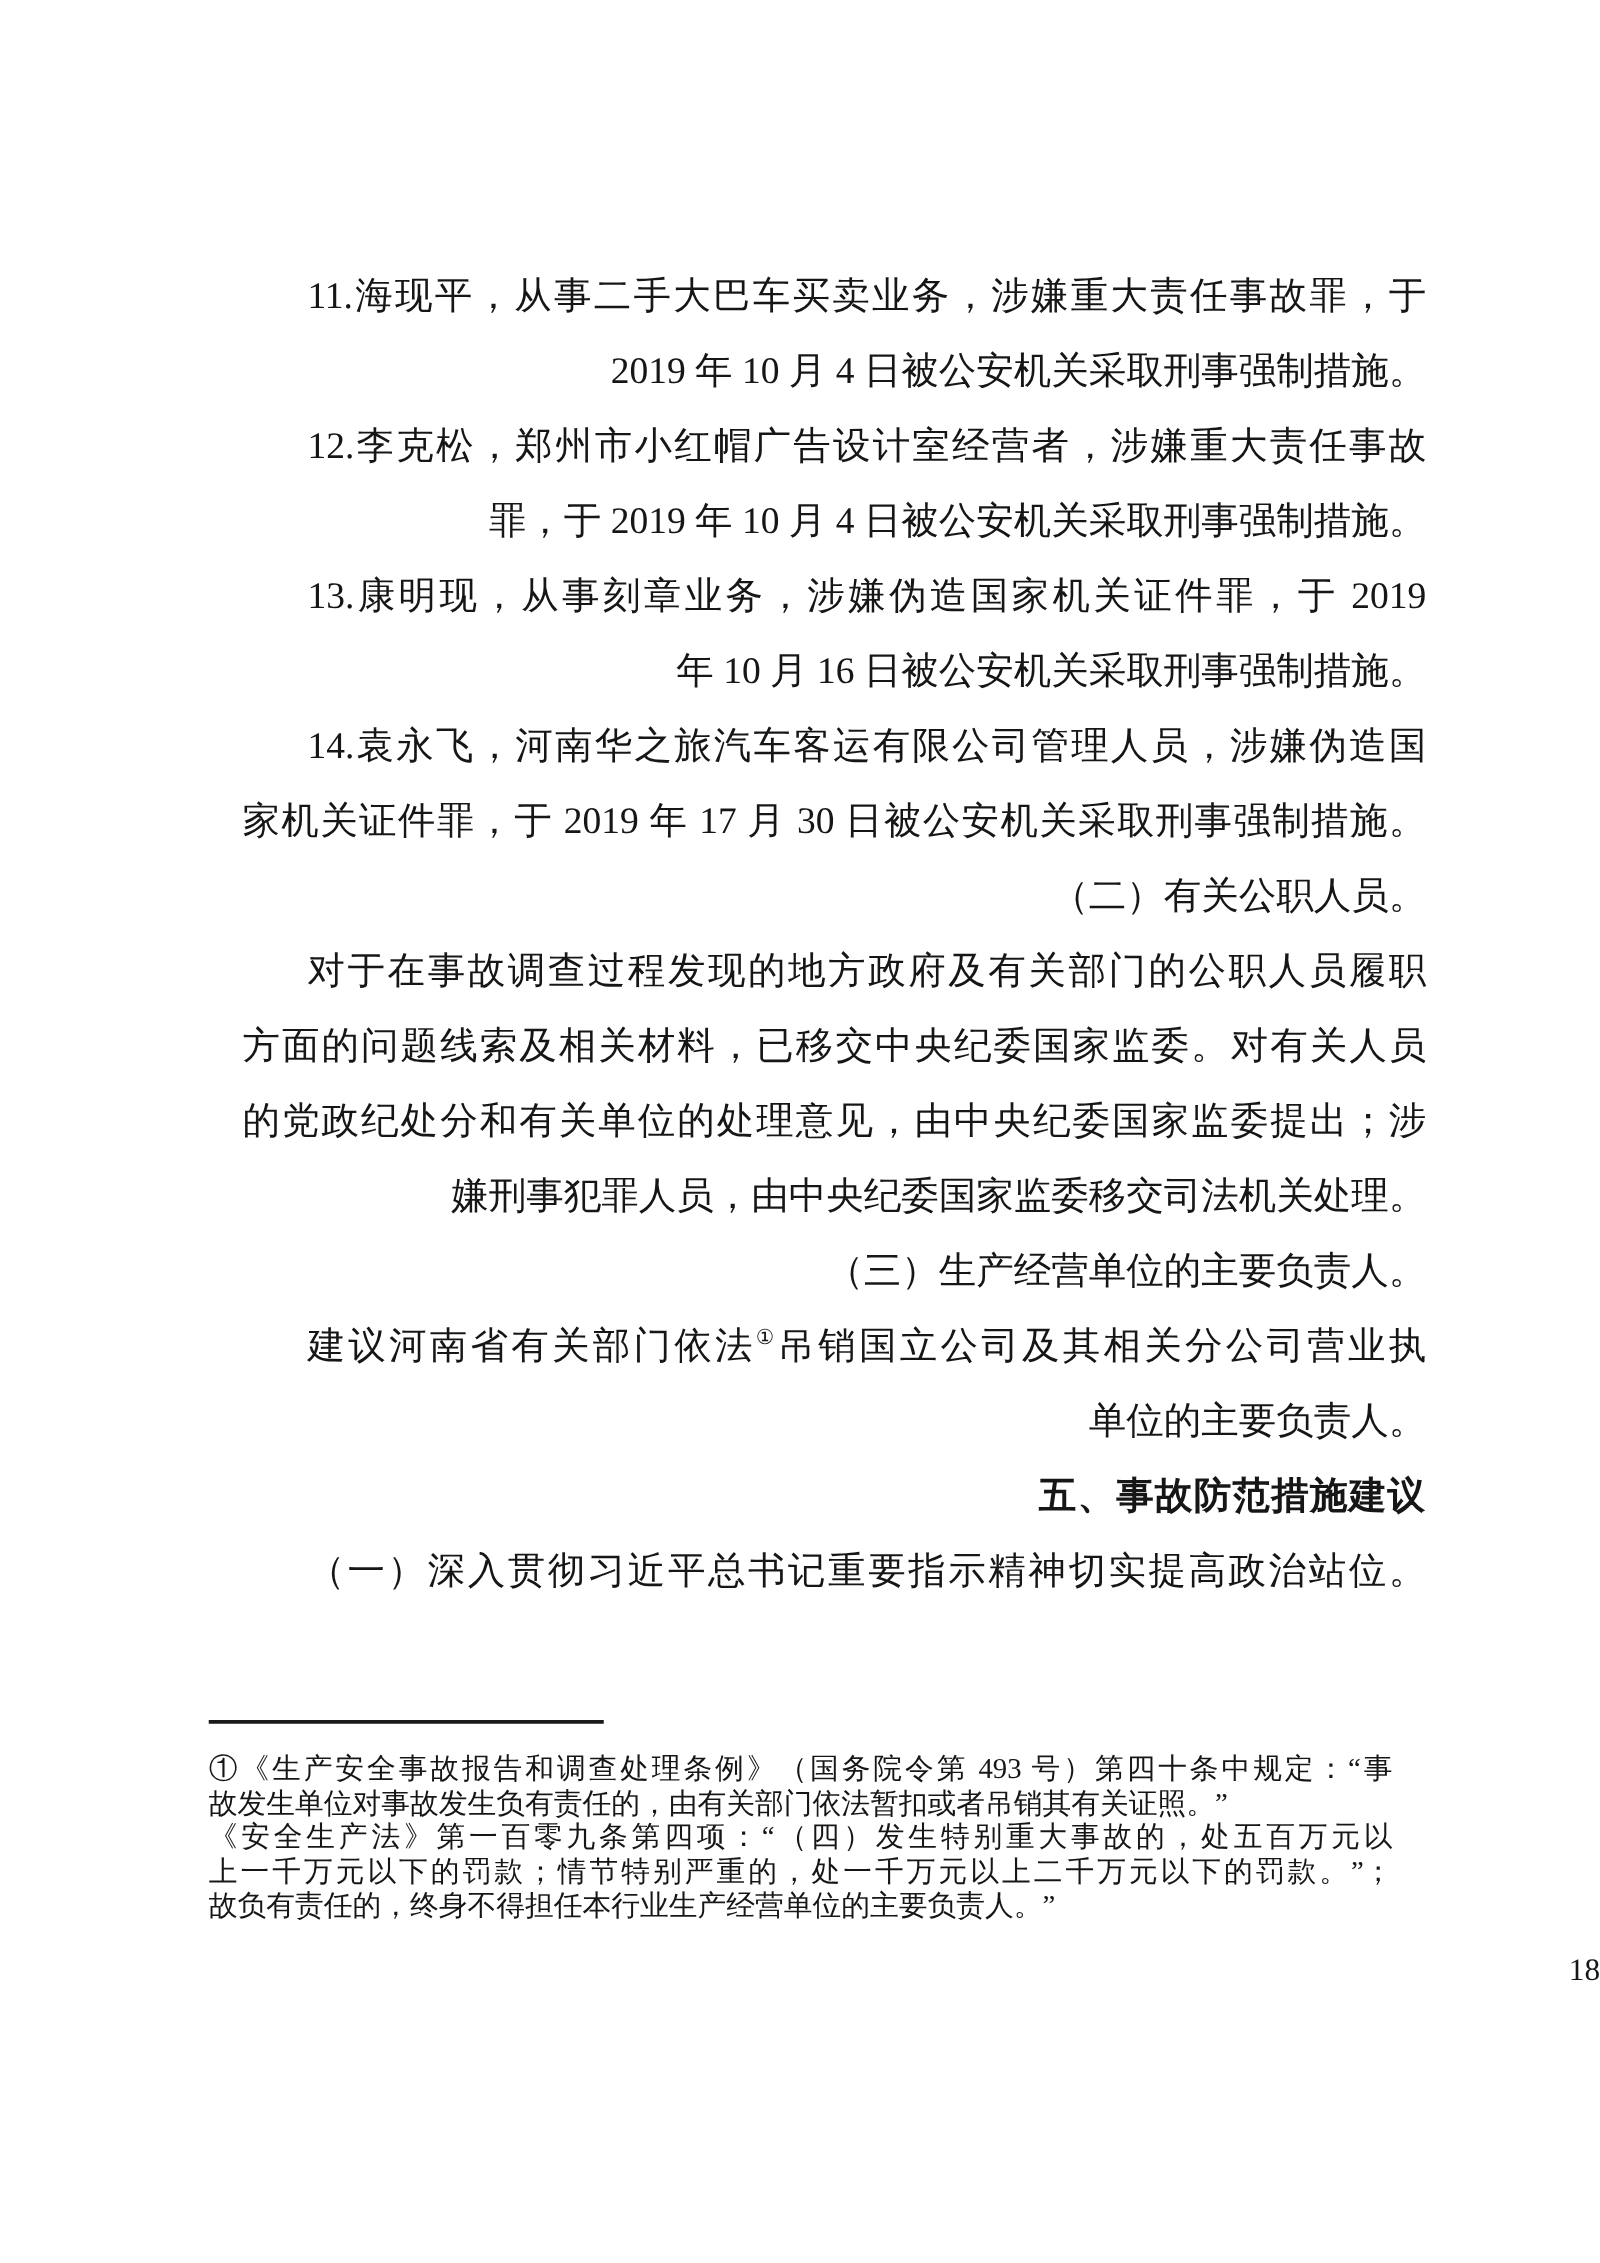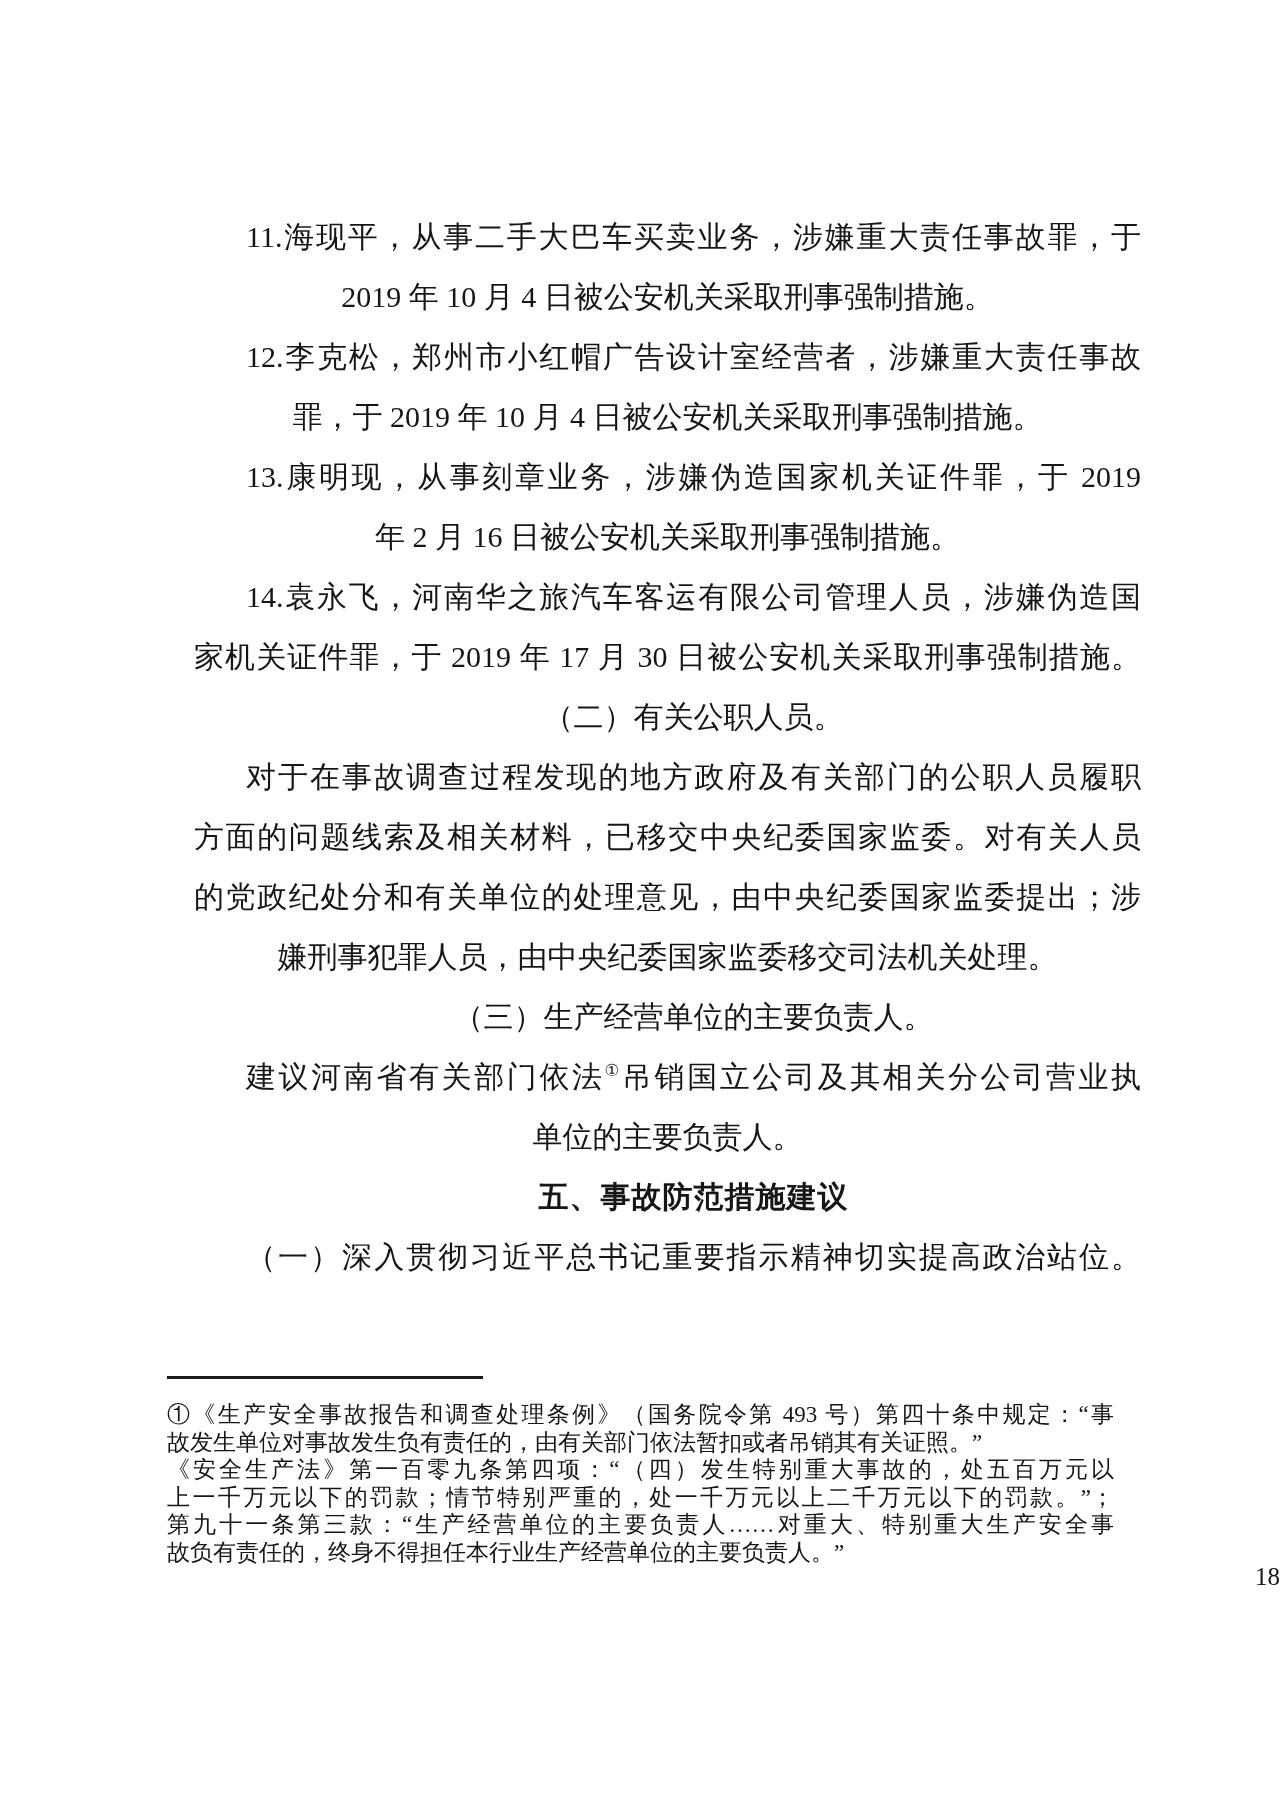--- a/index.html
+++ b/index.html
@@ -20,21 +20,21 @@
     position: absolute;
     left: 150px;
     top: 207px;
     width: 947px;
     margin-left: 44px;
   }
   .line {
     font-size: 30px;
     line-height: 60px;
     height: 60px;
-    text-align: center;
+    text-align: right;
     white-space: normal;
     overflow: visible;
   }
   .line.just {
     text-align: justify;
     text-align-last: justify;
   }
   .line.indent { text-indent: 52px; }
   .line.bold {
     font-weight: 700;
@@ -84,21 +84,21 @@
 <body>
 
 <div class="page">
 
   <div class="body-text">
       <div class="line indent just">11.海现平，从事二手大巴车买卖业务，涉嫌重大责任事故罪，于</div>
       <div class="line">2019 年 10 月 4 日被公安机关采取刑事强制措施。</div>
       <div class="line indent just">12.李克松，郑州市小红帽广告设计室经营者，涉嫌重大责任事故</div>
       <div class="line">罪，于 2019 年 10 月 4 日被公安机关采取刑事强制措施。</div>
       <div class="line indent just">13.康明现，从事刻章业务，涉嫌伪造国家机关证件罪，于 2019</div>
-      <div class="line">年 2 月 16 日被公安机关采取刑事强制措施。</div>
+      <div class="line">年 10 月 16 日被公安机关采取刑事强制措施。</div>
       <div class="line indent just">14.袁永飞，河南华之旅汽车客运有限公司管理人员，涉嫌伪造国</div>
       <div class="line just">家机关证件罪，于 2019 年 17 月 30 日被公安机关采取刑事强制措施。</div>
       <div class="line indent">（二）有关公职人员。</div>
       <div class="line indent just">对于在事故调查过程发现的地方政府及有关部门的公职人员履职</div>
       <div class="line just">方面的问题线索及相关材料，已移交中央纪委国家监委。对有关人员</div>
       <div class="line just">的党政纪处分和有关单位的处理意见，由中央纪委国家监委提出；涉</div>
       <div class="line">嫌刑事犯罪人员，由中央纪委国家监委移交司法机关处理。</div>
       <div class="line indent">（三）生产经营单位的主要负责人。</div>
       <div class="line indent just">建议河南省有关部门依法<sup>①</sup>吊销国立公司及其相关分公司营业执</div>
       <div class="line">单位的主要负责人。</div>
@@ -106,19 +106,18 @@
       <div class="line indent just">（一）深入贯彻习近平总书记重要指示精神切实提高政治站位。</div>
     </div>
 
   <div class="separator"></div>
 
   <div class="footnote">
       <div class="fline just">①《生产安全事故报告和调查处理条例》（国务院令第 493 号）第四十条中规定：“事</div>
       <div class="fline">故发生单位对事故发生负有责任的，由有关部门依法暂扣或者吊销其有关证照。”</div>
       <div class="fline just">《安全生产法》第一百零九条第四项：“（四）发生特别重大事故的，处五百万元以</div>
       <div class="fline just">上一千万元以下的罚款；情节特别严重的，处一千万元以上二千万元以下的罚款。”；</div>
-      <div class="fline just">第九十一条第三款：“生产经营单位的主要负责人……对重大、特别重大生产安全事</div>
       <div class="fline">故负有责任的，终身不得担任本行业生产经营单位的主要负责人。”</div>
     </div>
 
   <div class="pagenum">18</div>
 
 </div>
 
 </body></html>

